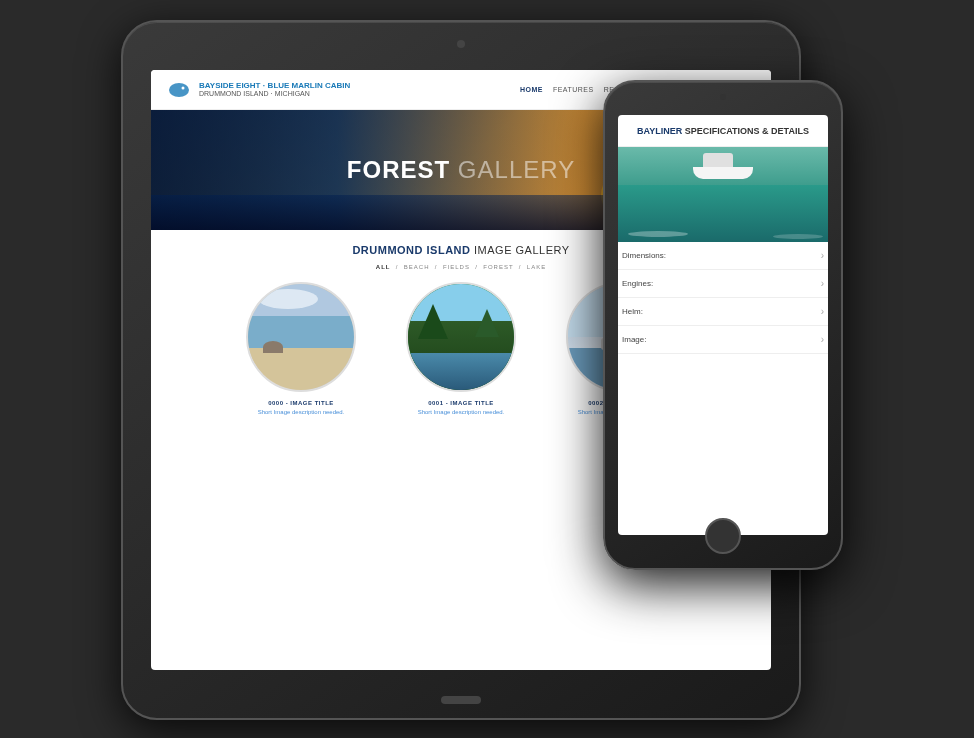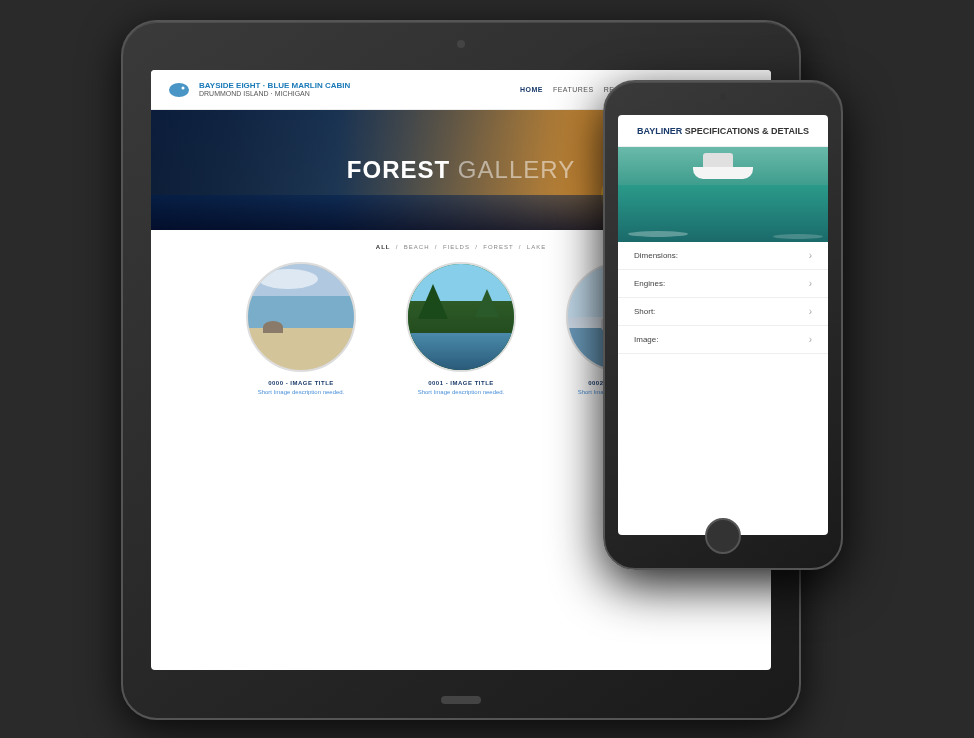--- a/index.html
+++ b/index.html
@@ -539,21 +539,21 @@
     }
 
     .phone-specs {
       padding: 0;
     }
 
     .spec-row {
       display: flex;
       align-items: center;
       justify-content: space-between;
-      padding: 8px 16px;
+      padding: 8px 4px;
       border-bottom: 1px solid #eee;
       font-size: 8px;
       color: #444;
     }
 
     .spec-chevron {
       color: #aaa;
       font-size: 10px;
     }
   </style>
@@ -596,20 +596,23 @@
           <div class="hero-sun"></div>
           <div class="hero-water"></div>
           <div class="hero-title">
             <h1>
               <span class="bold-white">FOREST</span><span class="light-gray"> GALLERY</span>
             </h1>
           </div>
         </div>
 
         <div class="gallery-section">
+          <div class="gallery-title">
+            <span class="bold-blue">DRUMMOND ISLAND</span><span> IMAGE GALLERY</span>
+          </div>
           <div class="gallery-filters">
             <span class="active">ALL</span>
             &nbsp;/&nbsp;
             <span>BEACH</span>
             &nbsp;/&nbsp;
             <span>FIELDS</span>
             &nbsp;/&nbsp;
             <span>FOREST</span>
             &nbsp;/&nbsp;
             <span>LAKE</span>
@@ -684,21 +687,21 @@
         <div class="phone-specs">
           <div class="spec-row">
             <span>Dimensions:</span>
             <span class="spec-chevron">›</span>
           </div>
           <div class="spec-row">
             <span>Engines:</span>
             <span class="spec-chevron">›</span>
           </div>
           <div class="spec-row">
-            <span>Short:</span>
+            <span>Helm:</span>
             <span class="spec-chevron">›</span>
           </div>
           <div class="spec-row">
             <span>Image:</span>
             <span class="spec-chevron">›</span>
           </div>
         </div>
 
       </div>
     </div>

